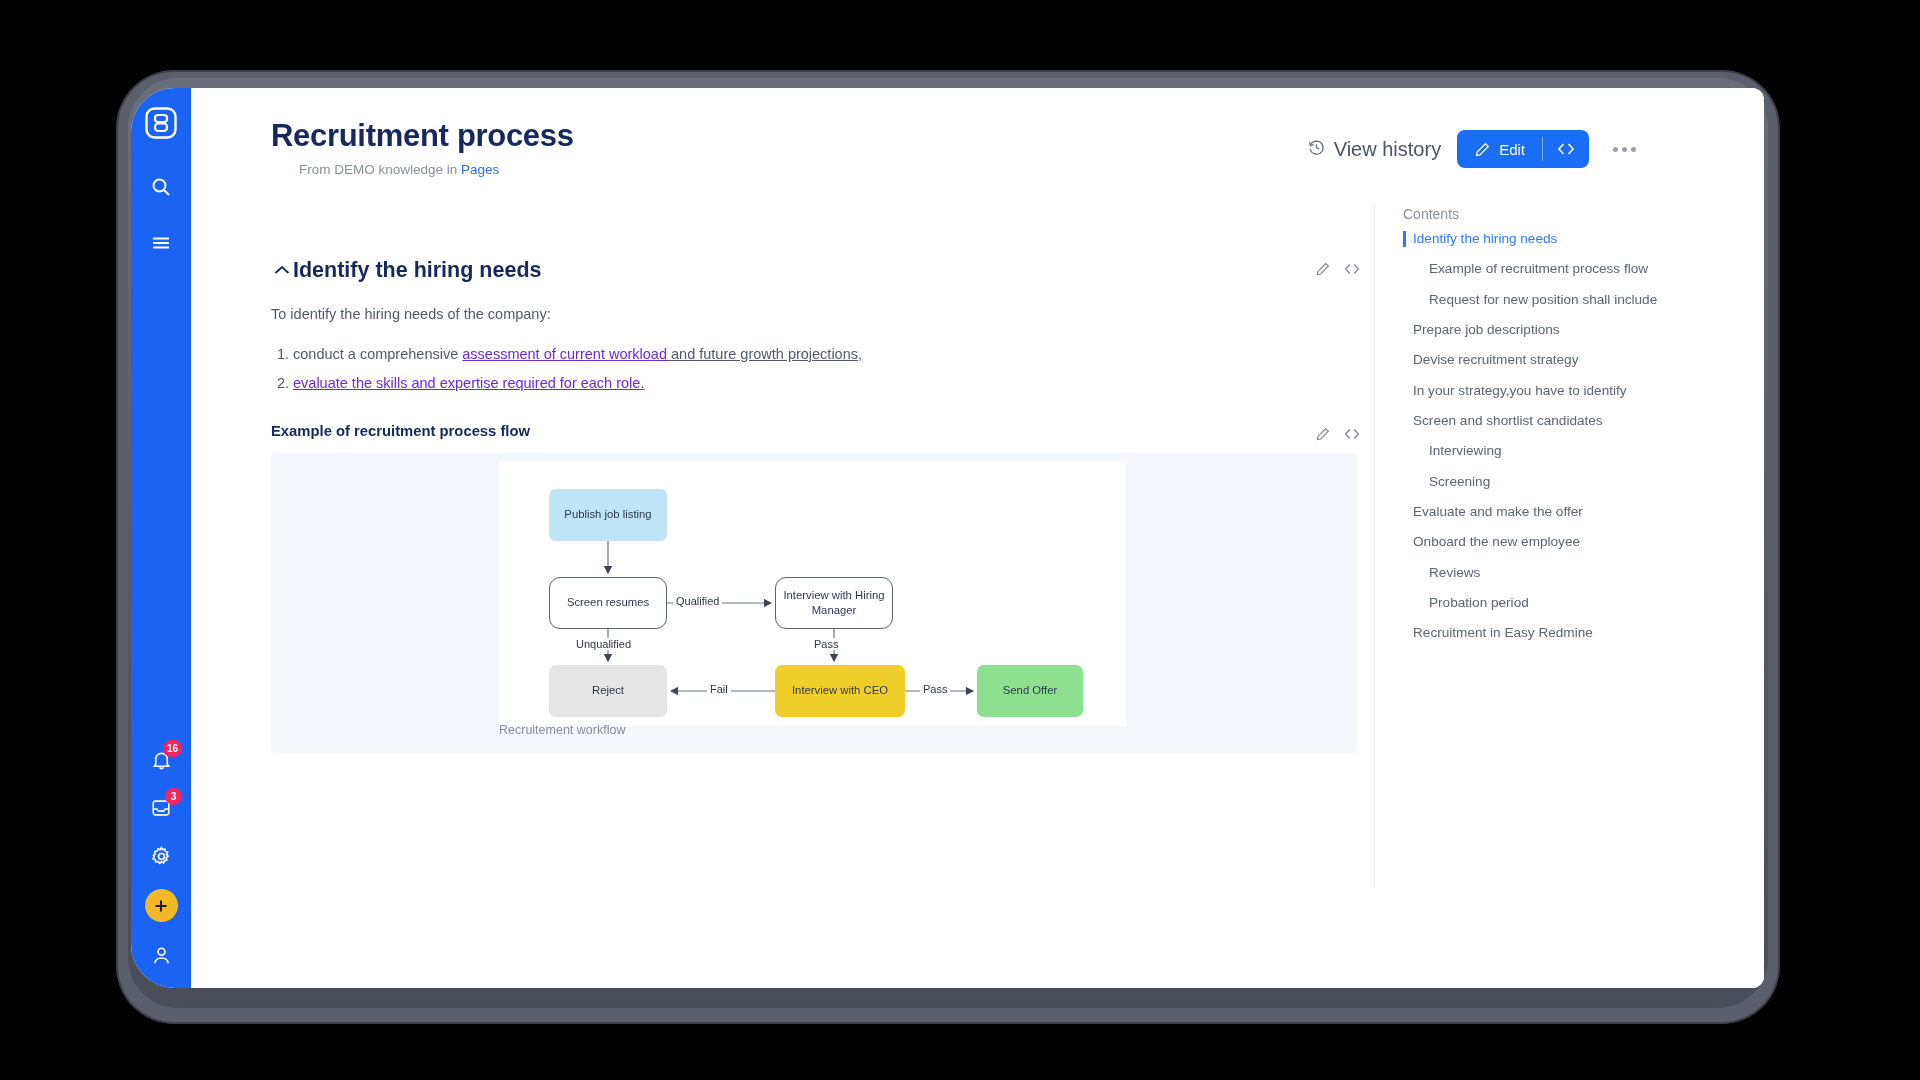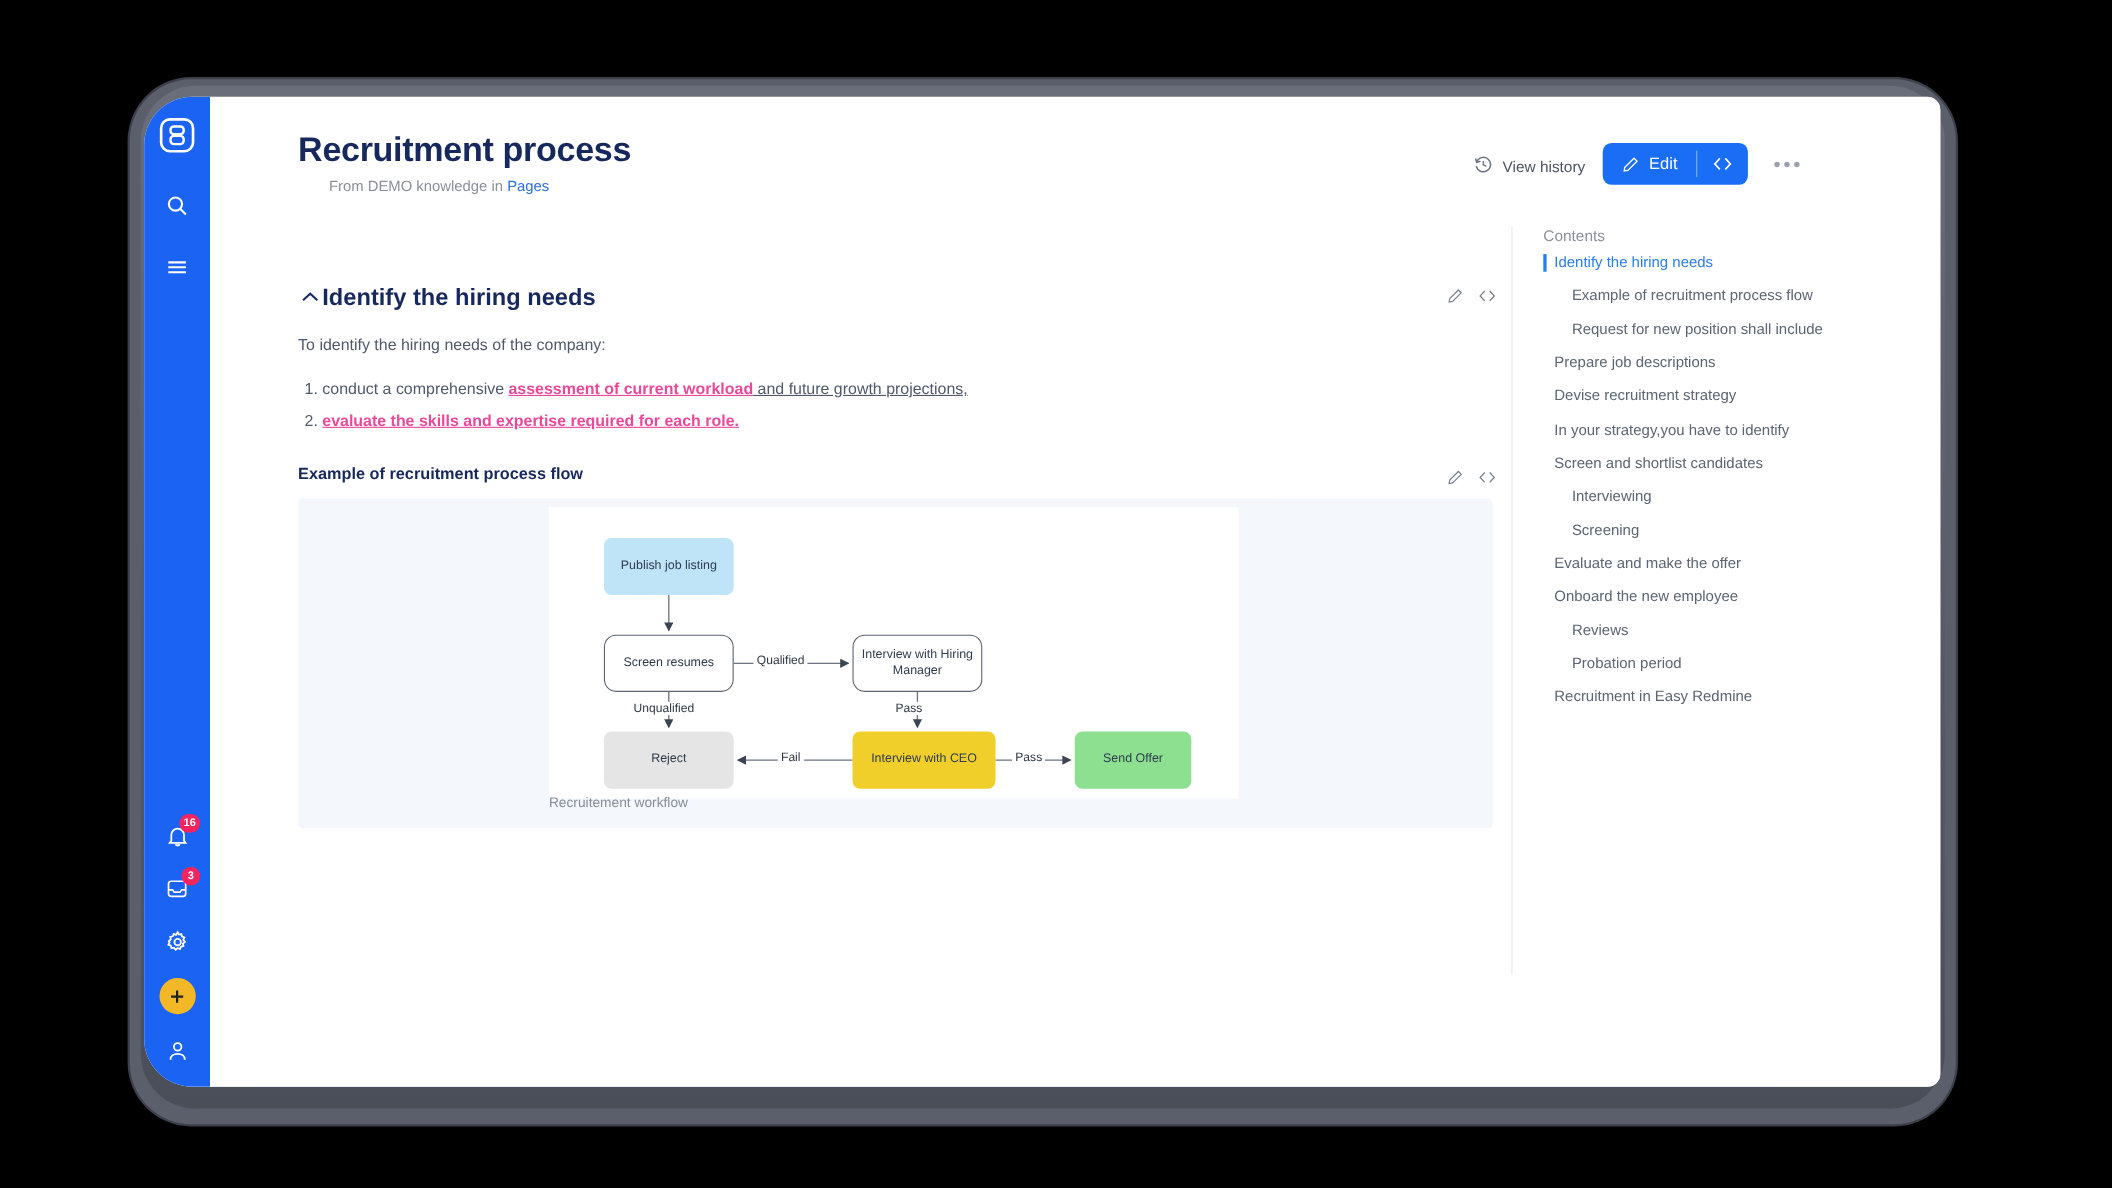--- a/index.html
+++ b/index.html
@@ -64,41 +64,41 @@
 
   .page-head { position: relative; padding: 30px 0 0 80px; }
   .page-title { font-size: 31px; font-weight: bold; color: #16285c; letter-spacing: -0.3px; }
   .page-sub { margin-top: 8px; font-size: 13.5px; color: #8a8f9a; margin-left: 28px; }
   .page-sub a { color: #2b6fe0; text-decoration: none; }
 
   .head-actions {
     position: absolute; right: 120px; top: 42px;
     display: flex; align-items: center; gap: 16px;
   }
-  .view-history { display:flex; align-items:flex-end; gap: 8px; color: #4c5565; font-size: 14px; cursor: pointer; }
+  .view-history { display:flex; align-items:flex-start; gap: 8px; color: #4c5565; font-size: 20px; cursor: pointer; }
   .btn-group { display: flex; align-items: stretch; background: #1a6ef5; border-radius: 8px; overflow: hidden; }
   .btn-edit { display:flex; align-items:center; gap: 8px; padding: 0 17px; height: 38px; color: #fff; font-size: 15px; cursor:pointer; }
   .btn-div { width: 1px; background: rgba(255,255,255,.45); margin: 7px 0; }
   .btn-code { display:flex; align-items:center; justify-content:center; width: 46px; color: #fff; cursor:pointer; }
   .dots { display:flex; gap: 4px; padding: 8px; cursor:pointer; }
   .dots i { width: 5px; height: 5px; border-radius: 50%; background: #9aa0ad; display:block; }
 
   
   .article { position: absolute; left: 80px; top: 170px; width: 1090px; }
   .sec-head { display:flex; align-items:center; position: relative; }
   .chev { width: 22px; color: #16285c; display:flex; align-items:center; justify-content:center; cursor:pointer; }
   .sec-title { font-size: 21.5px; font-weight: bold; color: #16285c; }
   .sec-tools { position:absolute; right: 0; top: 3px; display:flex; align-items:center; gap: 12px; }
   .tool { cursor: pointer; display:flex; align-items:center; color: #7b8291; }
 
   .para { margin-top: 23px; font-size: 14.5px; color: #50596a; }
   ol.steps { margin: 22px 0 0 22px; font-size: 14.5px; color: #50596a; }
   ol.steps li { margin-bottom: 7px; line-height: 1.5; }
   .u { text-decoration: underline; }
-  .ub { text-decoration: underline; font-weight: bold; color: #ec4899; }
+  .ub { text-decoration: underline; font-weight: normal; color: #6d28d9; }
 
   .sub-head { margin-top: 28px; display:flex; align-items:center; position:relative; }
   .sub-title { font-size: 14.8px; font-weight: bold; color: #16285c; }
 
   
   .diagram-wrap {
     margin-top: 14px; width: 1086px; height: 300px;
     background: #f4f8fd; border-radius: 4px; position: relative;
   }
   .diagram-card {
@@ -352,21 +352,21 @@
               <span>Reject</span>
             </div>
             <div class="node" style="left:276px; top:204px; width:130px; height:52px; background:#f1cf2a;">
               <span>Interview with CEO</span>
             </div>
             <div class="node" style="left:478px; top:204px; width:106px; height:52px; background:#8ee091;">
               <span>Send Offer</span>
             </div>
 
             
-            <div class="edge-label" style="left:186px; top:134px;"><span>Qualified</span></div>
+            <div class="edge-label" style="left:174px; top:134px;"><span>Qualified</span></div>
             <div class="edge-label" style="left:74px; top:177px;"><span>Unqualified</span></div>
             <div class="edge-label" style="left:312px; top:177px;"><span>Pass</span></div>
             <div class="edge-label" style="left:208px; top:222px;"><span>Fail</span></div>
             <div class="edge-label" style="left:421px; top:222px;"><span>Pass</span></div>
           </div>
 
           <div class="diagram-cap">Recruitement workflow</div>
         </div>
       </div>
 

